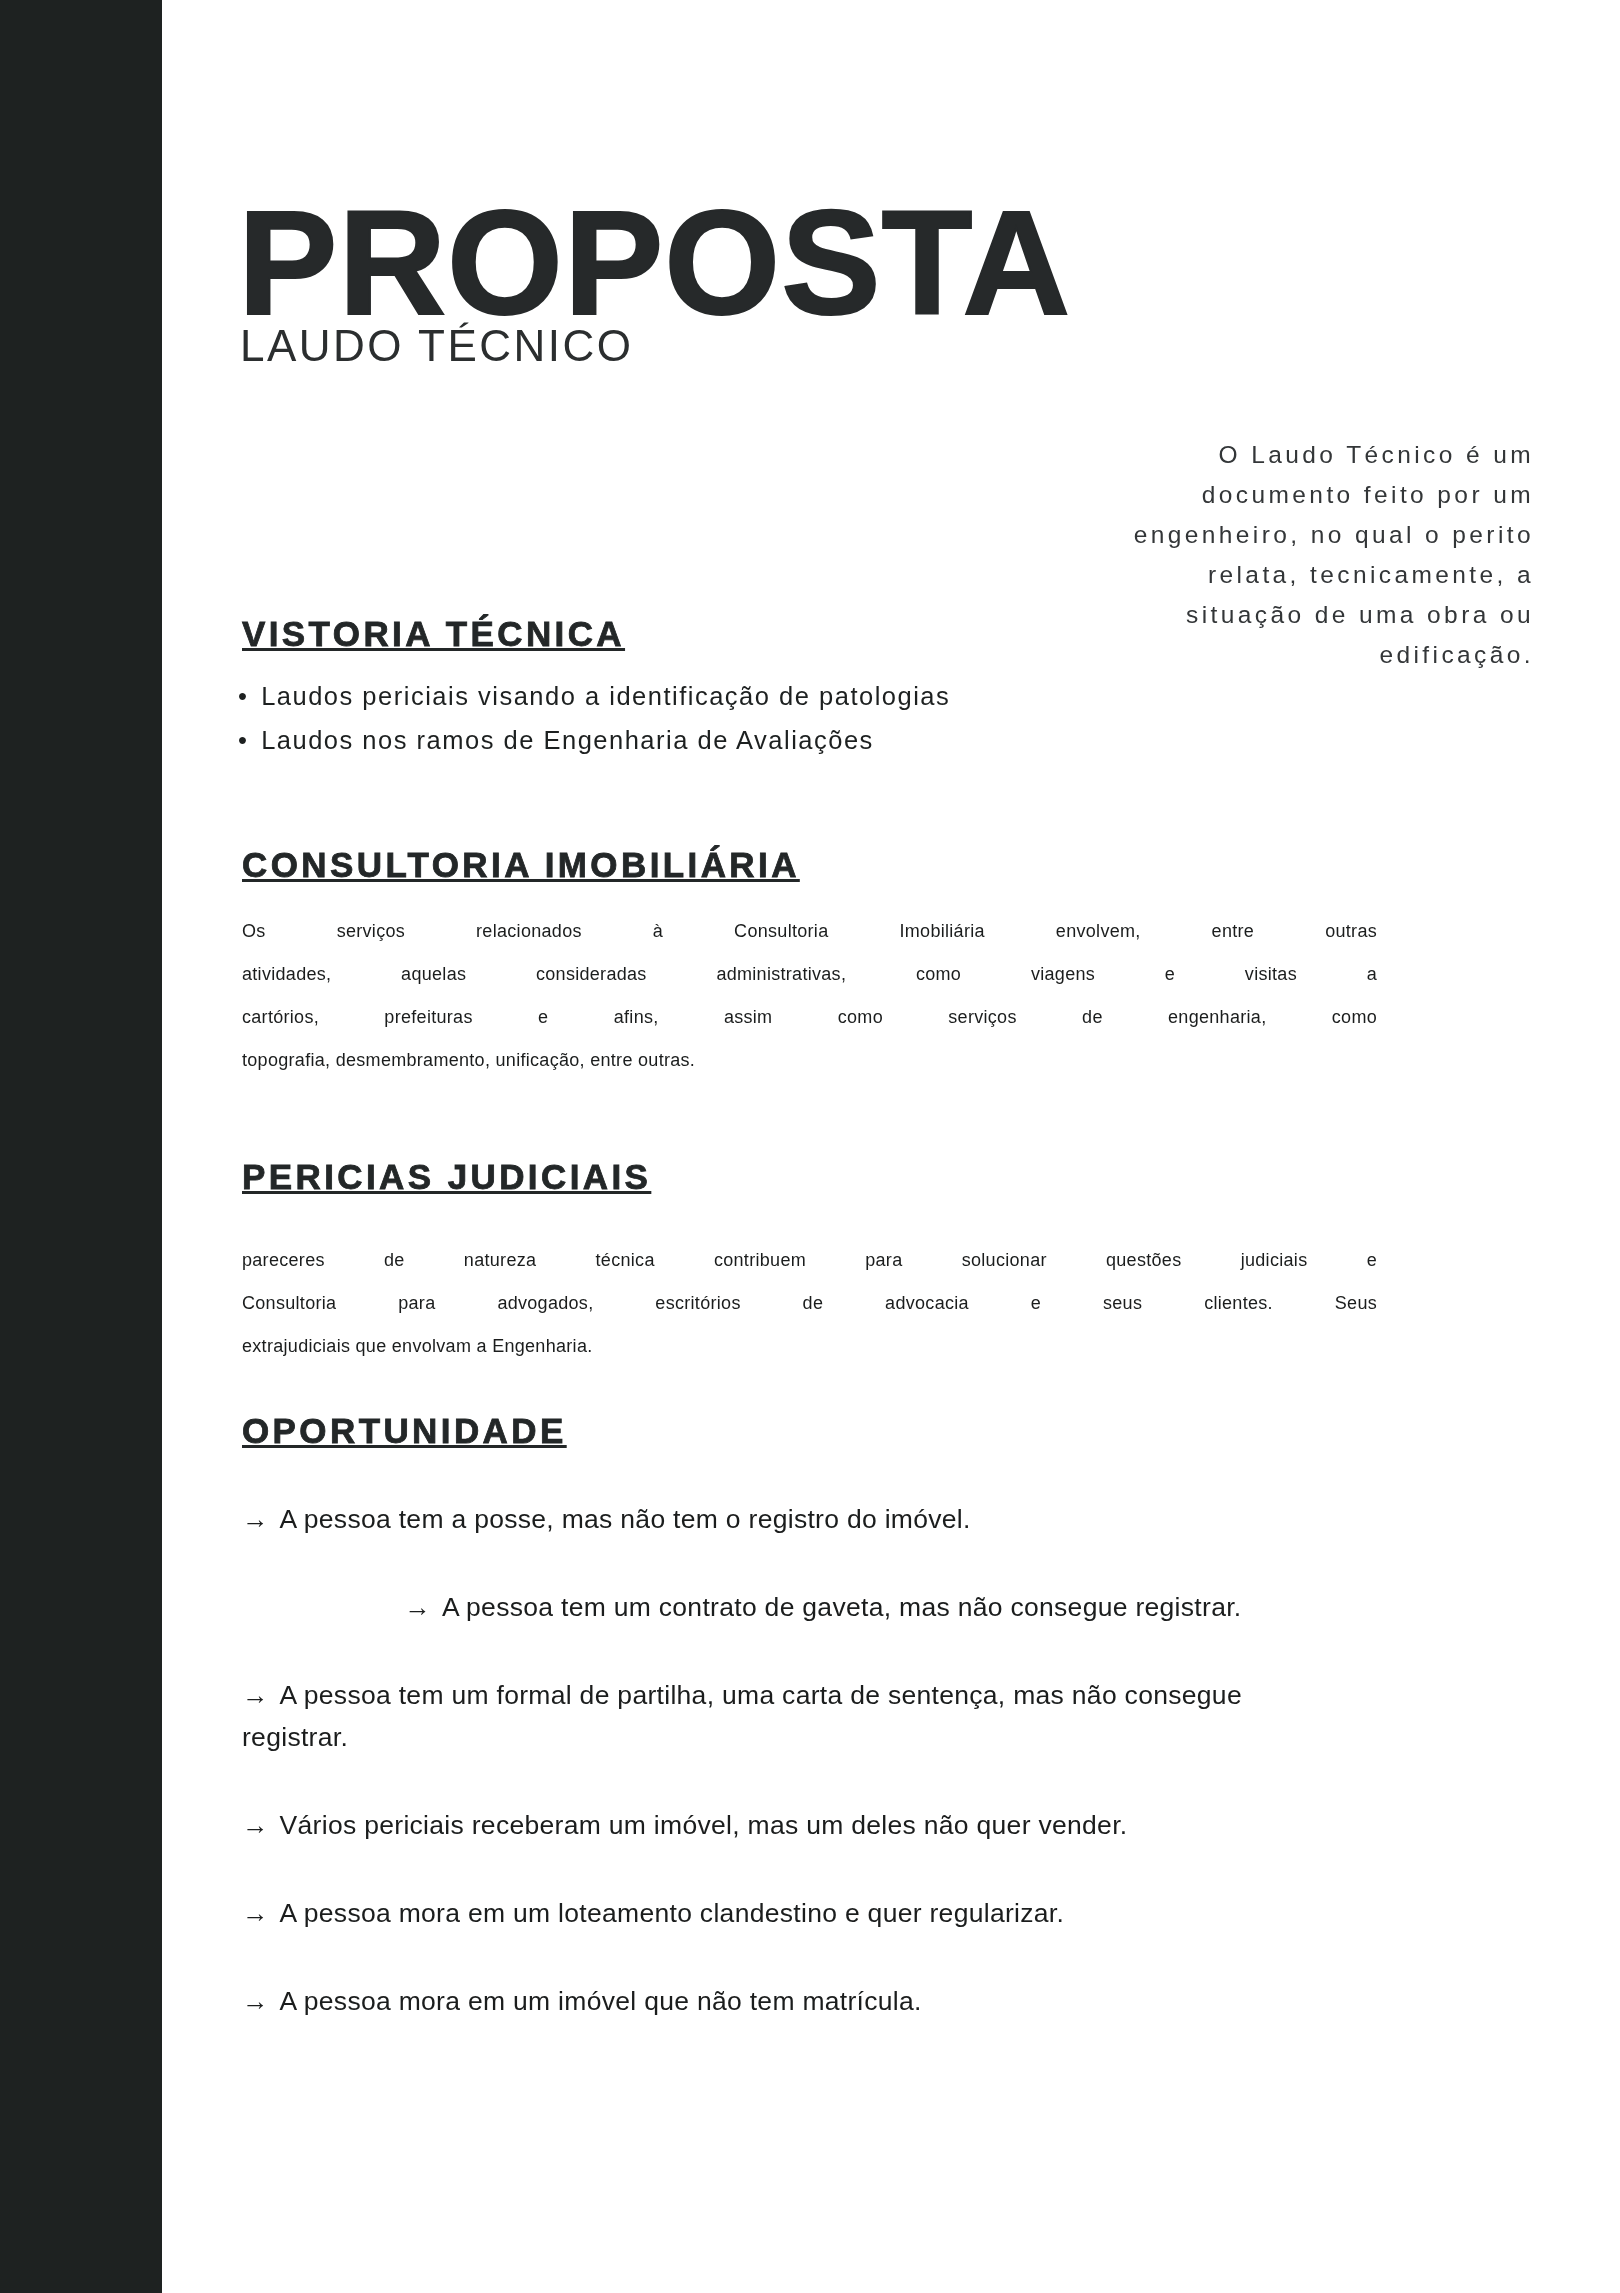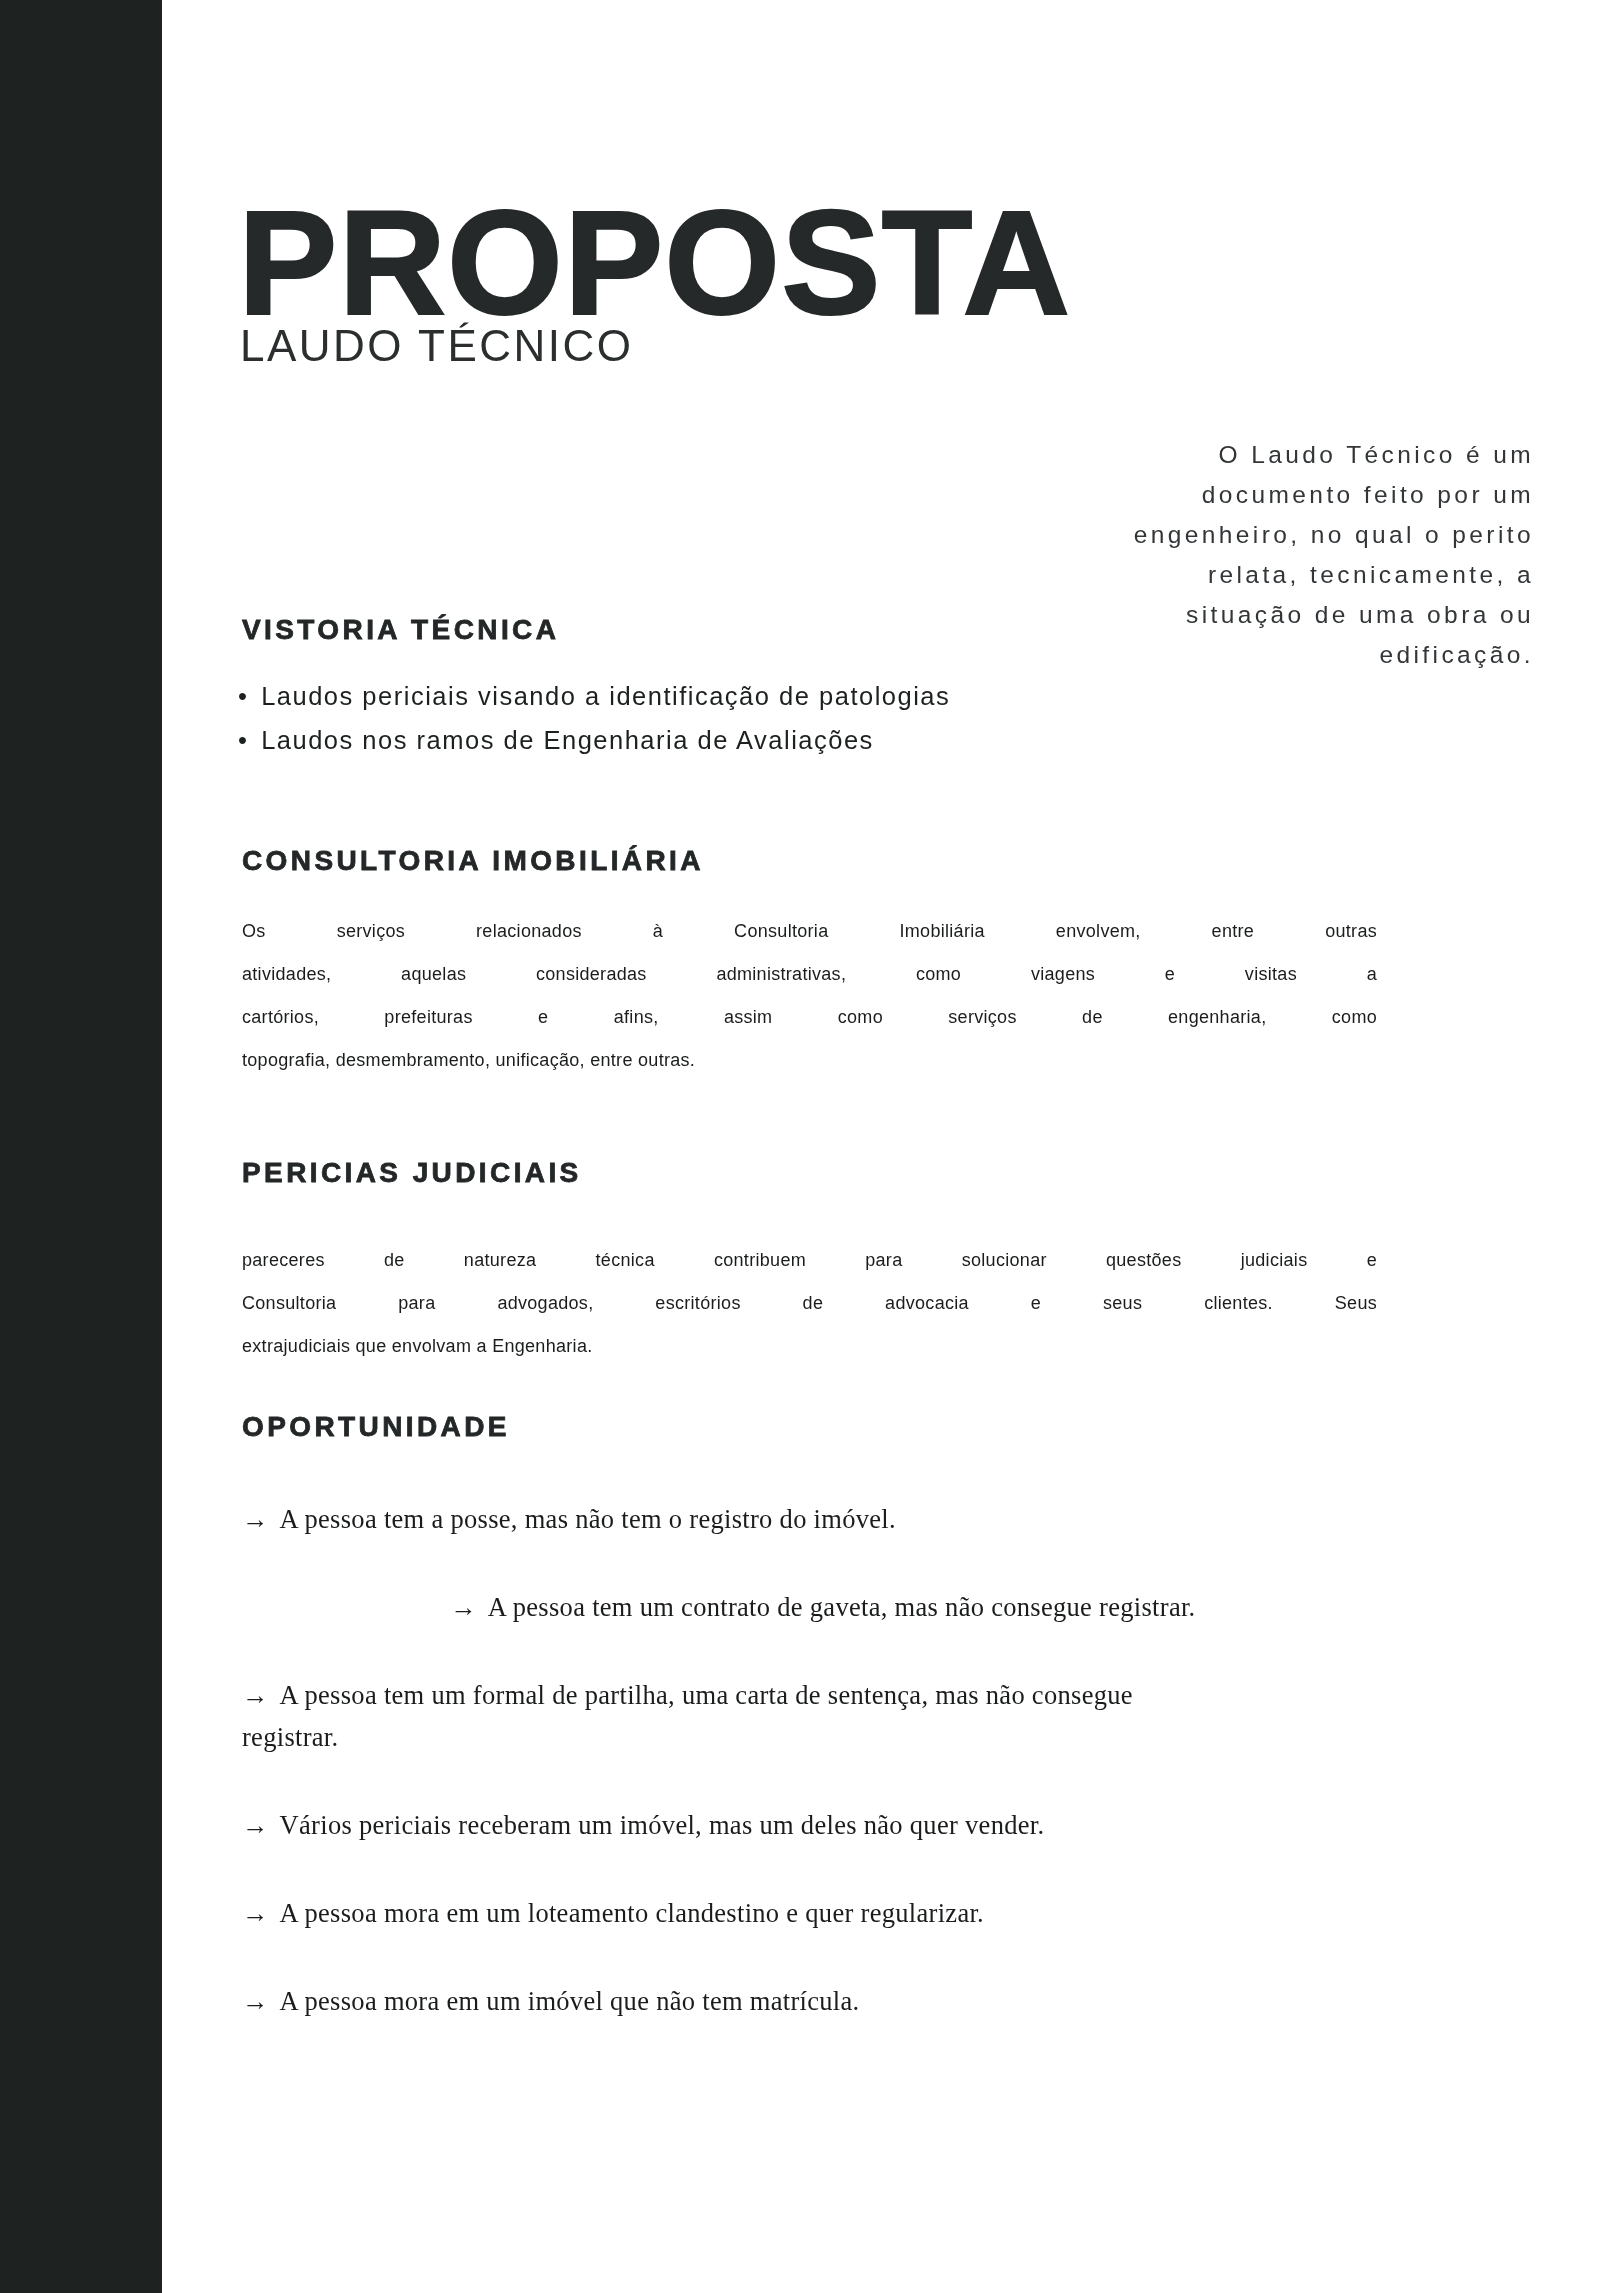--- a/index.html
+++ b/index.html
@@ -18,22 +18,22 @@
   .page-subtitle{
     position:absolute;left:240px;top:321px;
     font-size:44px;font-weight:400;letter-spacing:2.5px;color:#2b2e2f;white-space:nowrap;
   }
   .intro{
     position:absolute;right:86px;top:435px;text-align:right;
     font-size:24.5px;line-height:40px;letter-spacing:3.4px;color:#333638;
   }
   .section-heading{
     position:absolute;left:242px;
-    font-size:28px;font-weight:800;letter-spacing:3.4px;line-height:1;
-    color:#232728;-webkit-text-stroke:0.8px #232728;white-space:nowrap;
+    font-size:35px;font-weight:800;letter-spacing:3.4px;line-height:1;
+    color:#232728;-webkit-text-stroke:0.8px #232728;white-space:nowrap;text-decoration:underline;
   }
   .h-vistoria{top:616px;}
   .h-consultoria{top:847px;}
   .h-pericias{top:1159px;}
   .h-oportunidade{top:1413px;}
   .bullet-list{
     position:absolute;left:238px;top:674px;
     font-size:25.5px;line-height:44px;letter-spacing:1.5px;color:#1d2020;
   }
   .bullet-item .bullet{margin-right:12.7px;}
@@ -43,21 +43,21 @@
   }
   .p-consultoria{top:910px;}
   .p-pericias{top:1239px;}
   .jline{text-align:justify;text-align-last:justify;}
   .lline{text-align:left;}
   .oportunidade-body{
     position:absolute;left:242px;top:1498px;width:1152px;
     font-size:26.5px;line-height:42px;color:#1b1d1d;letter-spacing:0.3px;
   }
   .olead{margin:0 0 43px 0;}
-  .oitem{margin:0 0 46px 0;font-family:Liberation Serif, serif;}
+  .oitem{margin:0 0 46px 0;}
   .oitem.indent{padding-left:9.8px;text-align:center;}
   .arrow{margin-right:10.8px;}
   .oitem-line2:empty{display:none;}
 </style>
 </head>
 <body>
 
 <div class="sidebar"></div>
 
 <div class="page-title">PROPOSTA</div>

